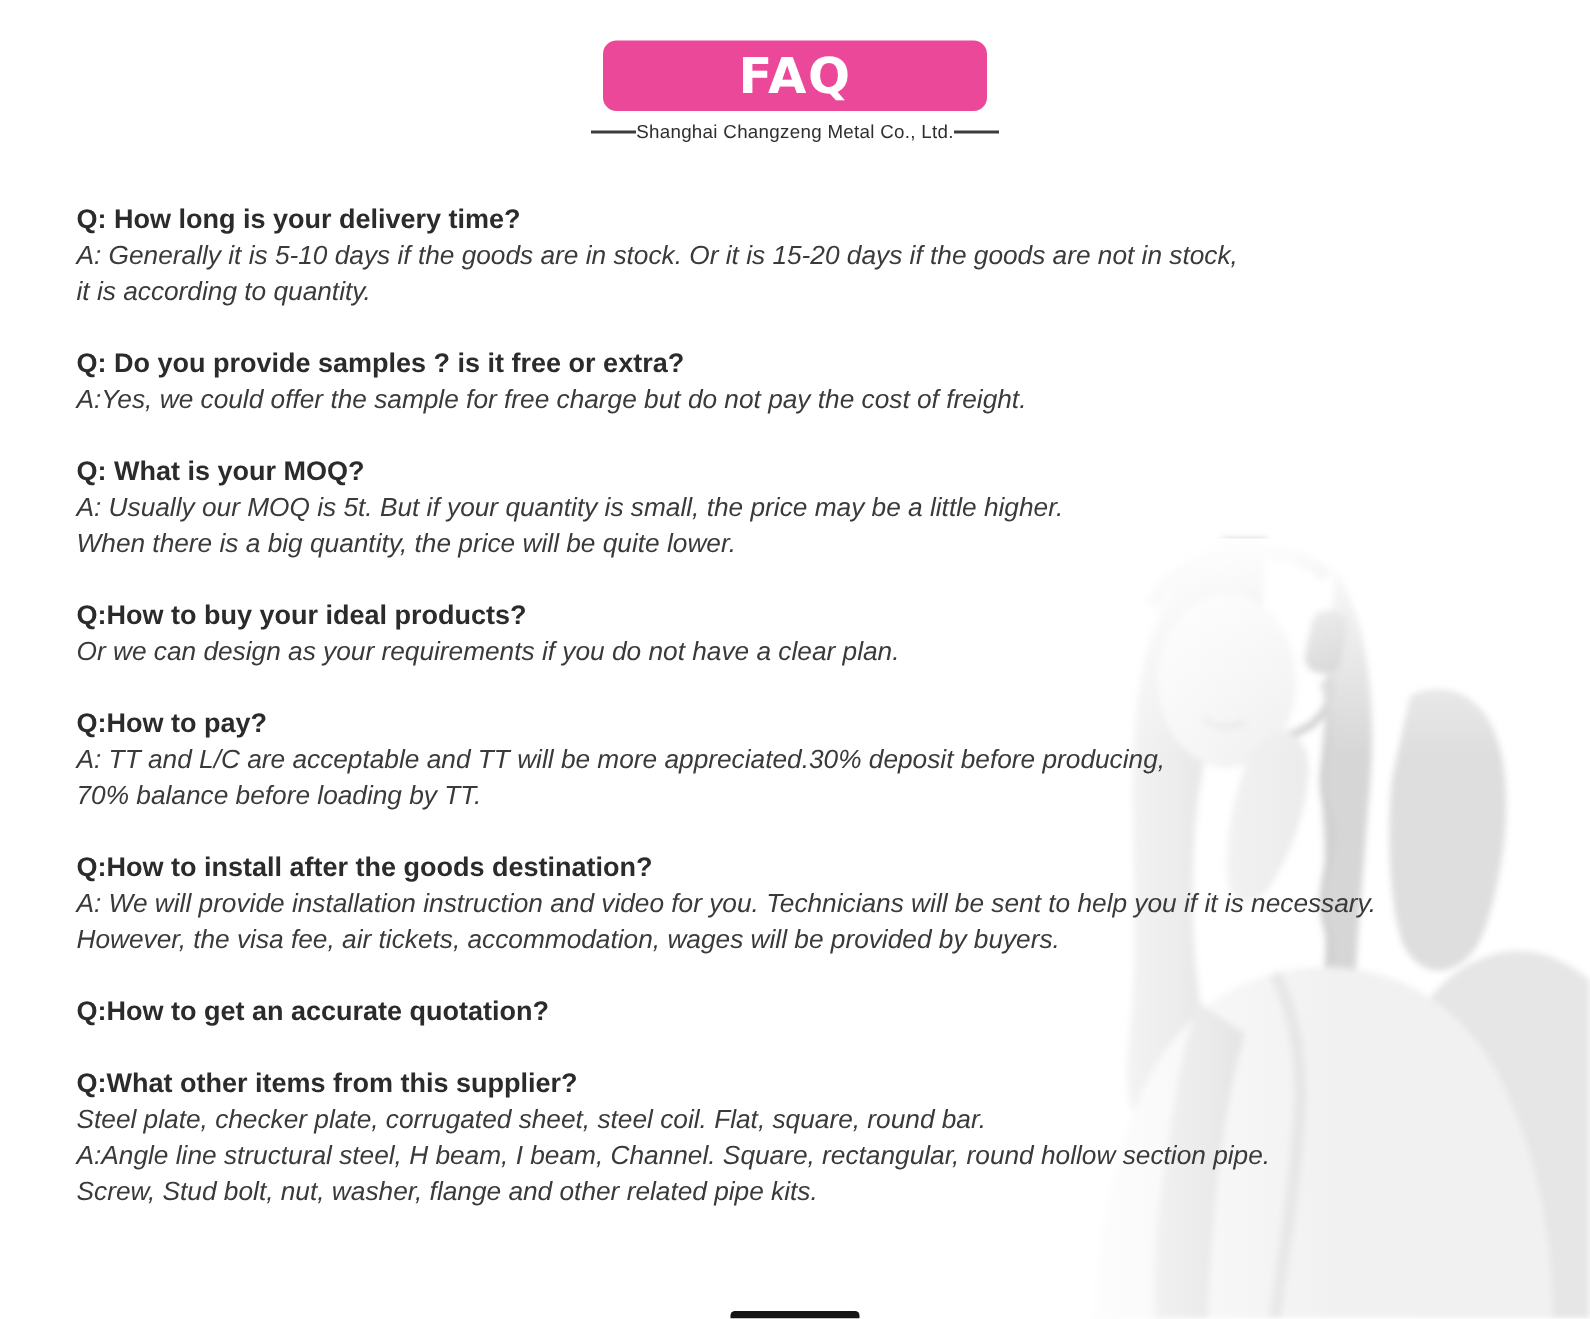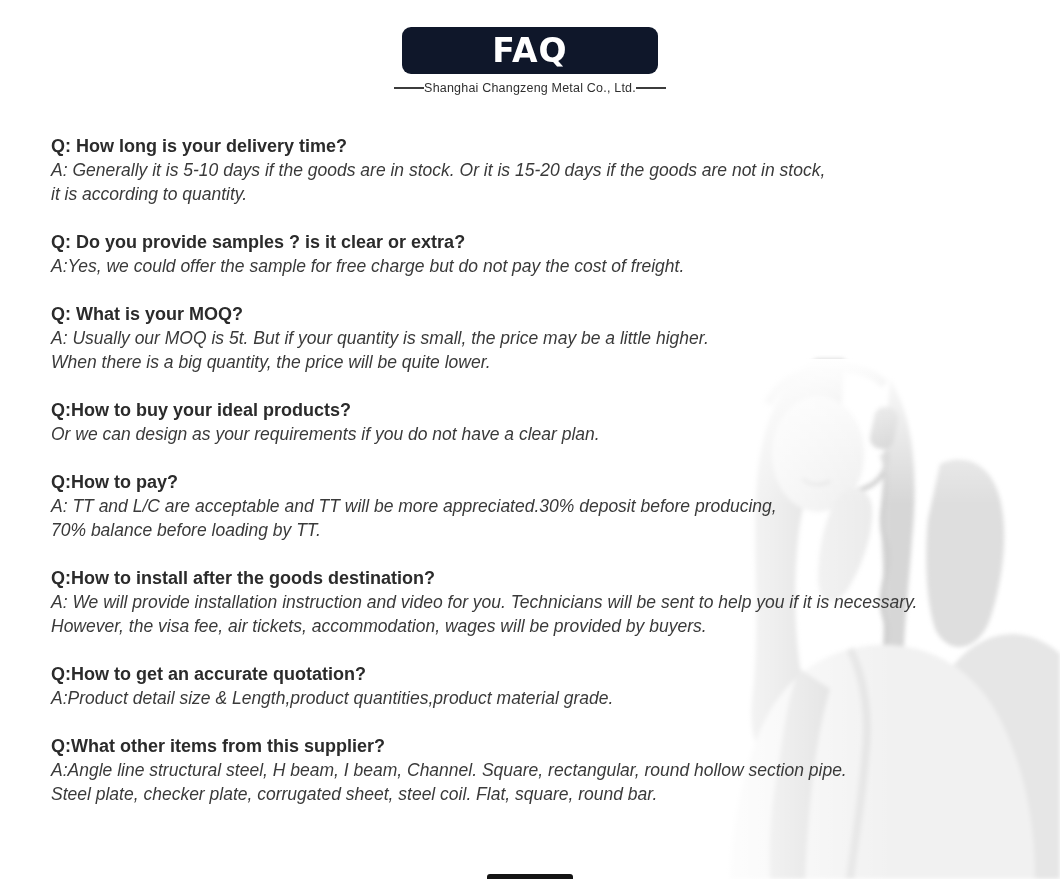--- a/index.html
+++ b/index.html
@@ -23,21 +23,21 @@
     width:370px; height:520px;
     z-index:1;
     background:
       linear-gradient(to right, #ffffff 0%, rgba(255,255,255,0.65) 22%, rgba(255,255,255,0) 55%),
       linear-gradient(to bottom, #ffffff 0%, rgba(255,255,255,0) 28%);
   }
 
   .banner {
     position:absolute; top:27px; left:50%; transform:translateX(-50%);
     width:256px; height:47px;
-    background:#0f172a;
+    background:#ec4899;
     border-radius:9px;
     display:flex; align-items:center; justify-content:center;
     z-index:3;
   }
   .banner-text {
     color:#ffffff;
     font-size:33px;
     font-weight:bold;
     letter-spacing:1px;
     font-family:"DejaVu Sans", sans-serif;
@@ -119,21 +119,21 @@
 
 <div class="faq-list">
 
   <div class="faq-item">
     <div class="faq-question">Q: How long is your delivery time?</div>
     <div class="faq-answer-line">A: Generally it is 5-10 days if the goods are in stock. Or it is 15-20 days if the goods are not in stock,</div>
     <div class="faq-answer-line">it is according to quantity.</div>
   </div>
 
   <div class="faq-item">
-    <div class="faq-question">Q: Do you provide samples ? is it clear or extra?</div>
+    <div class="faq-question">Q: Do you provide samples ? is it free or extra?</div>
     <div class="faq-answer-line">A:Yes, we could offer the sample for free charge but do not pay the cost of freight.</div>
   </div>
 
   <div class="faq-item">
     <div class="faq-question">Q: What is your MOQ?</div>
     <div class="faq-answer-line">A: Usually our MOQ is 5t. But if your quantity is small, the price may be a little higher.</div>
     <div class="faq-answer-line">When there is a big quantity, the price will be quite lower.</div>
   </div>
 
   <div class="faq-item">
@@ -148,24 +148,24 @@
   </div>
 
   <div class="faq-item">
     <div class="faq-question">Q:How to install after the goods destination?</div>
     <div class="faq-answer-line">A: We will provide installation instruction and video for you. Technicians will be sent to help you if it is necessary.</div>
     <div class="faq-answer-line">However, the visa fee, air tickets, accommodation, wages will be provided by buyers.</div>
   </div>
 
   <div class="faq-item">
     <div class="faq-question">Q:How to get an accurate quotation?</div>
-    <div class="faq-answer-line">A:Product detail size &amp; Length,product quantities,product material grade.</div>
   </div>
 
   <div class="faq-item">
     <div class="faq-question">Q:What other items from this supplier?</div>
+    <div class="faq-answer-line">Steel plate, checker plate, corrugated sheet, steel coil. Flat, square, round bar.</div>
     <div class="faq-answer-line">A:Angle line structural steel, H beam, I beam, Channel. Square, rectangular, round hollow section pipe.</div>
-    <div class="faq-answer-line">Steel plate, checker plate, corrugated sheet, steel coil. Flat, square, round bar.</div>
+    <div class="faq-answer-line">Screw, Stud bolt, nut, washer, flange and other related pipe kits.</div>
   </div>
 
 </div>
 
 <div class="next-banner-peek"></div>
 
 </body></html>

